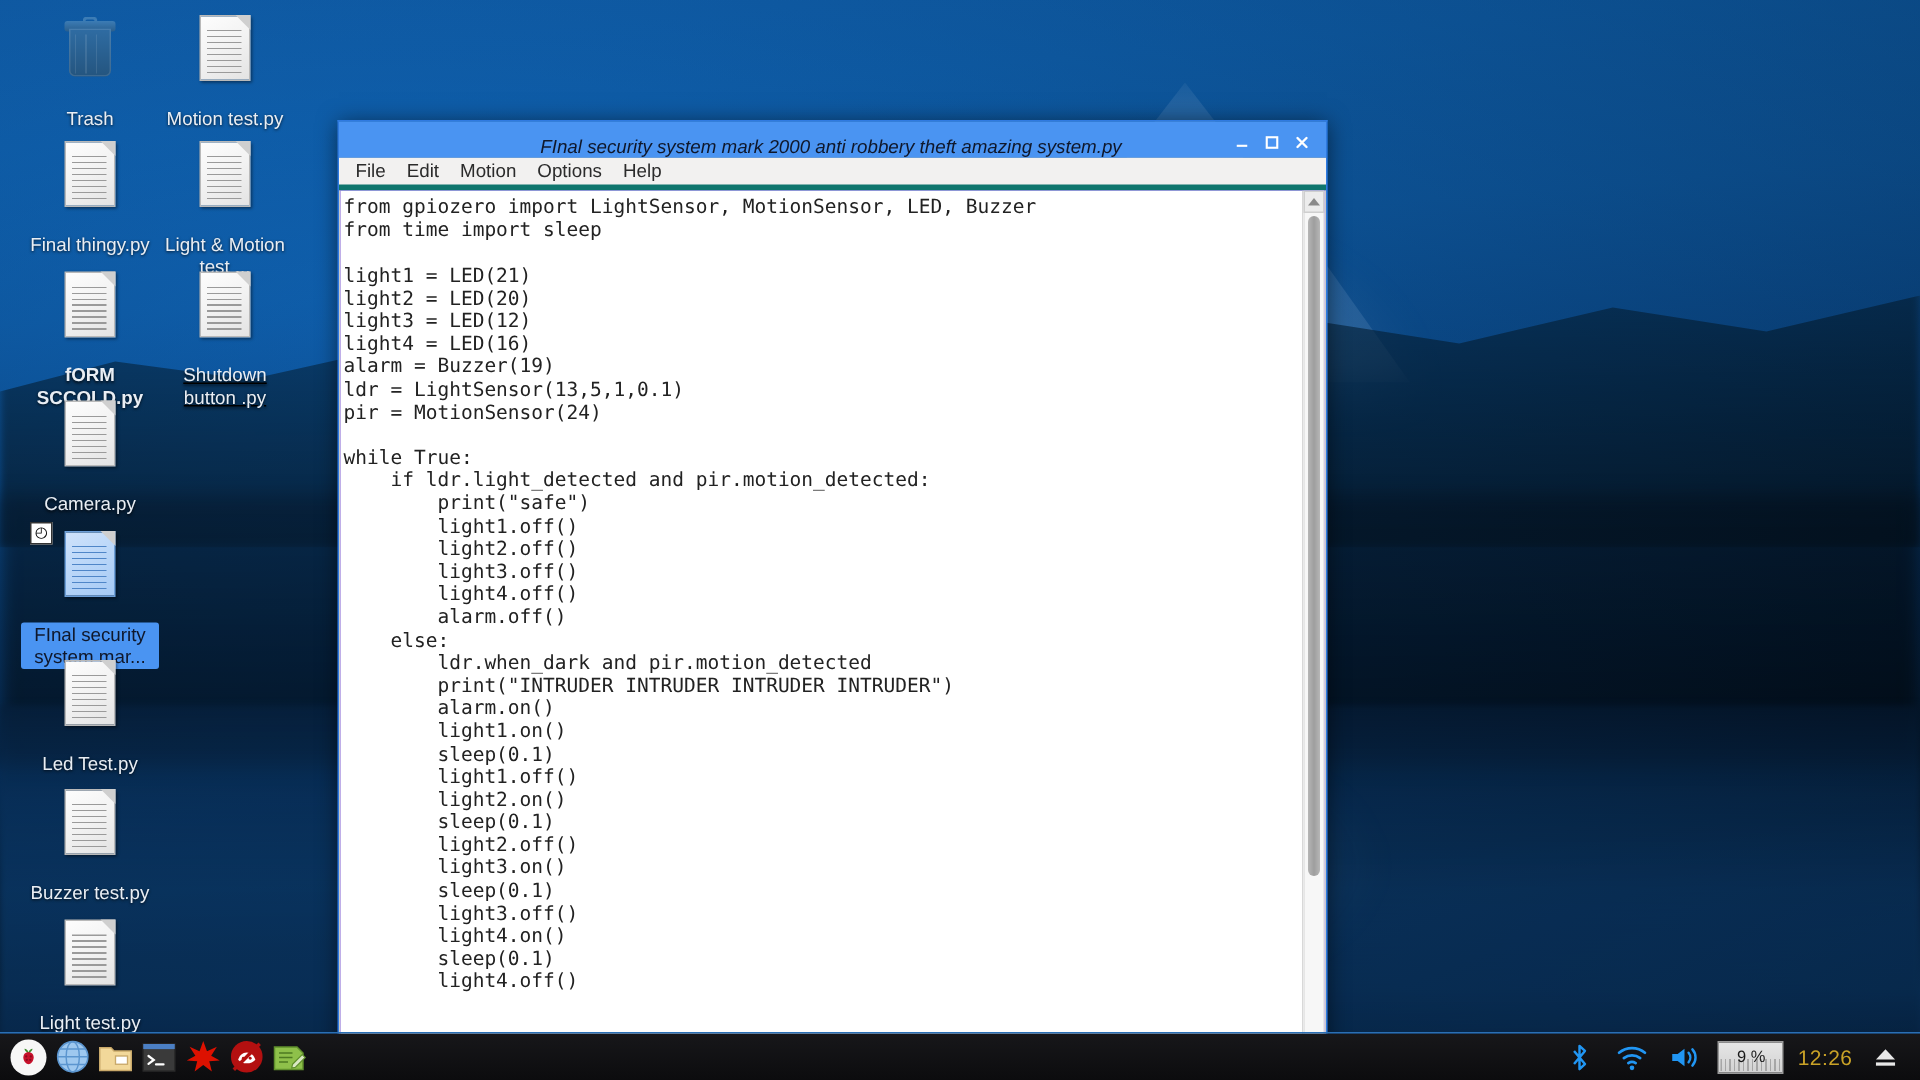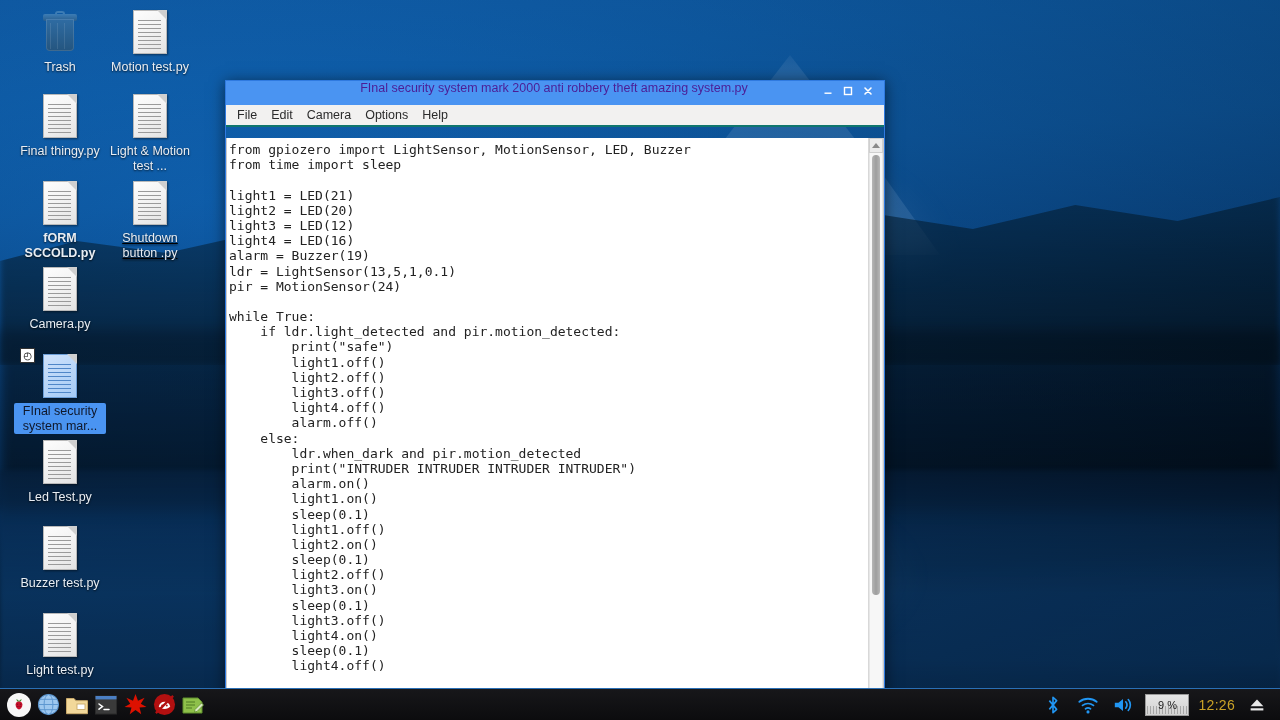--- a/index.html
+++ b/index.html
@@ -65,20 +65,21 @@
     position: absolute; inset: 0;
     background: radial-gradient(ellipse 120% 100% at 20% 30%, rgba(20,100,180,0.25), rgba(0,0,0,0.35) 100%);
   }
 
   
   #icon-layer { position: absolute; left: 0; top: 0; width: 200px; height: 690px; }
   .dicon {
     position: absolute; width: 92px;
     display: flex; flex-direction: column; align-items: center;
     cursor: default;
+    gap: 12px;
   }
   .dicon .glyph { width: 48px; height: 48px; position: relative; }
   .dicon .lbl {
     margin-top: 3px; text-align: center; color: #e9eef4;
     font-size: 12.5px; line-height: 14.5px;
     text-shadow: 0 1px 2px rgba(0,0,0,0.75);
     width: 92px; word-wrap: break-word;
     padding: 1px 2px; border-radius: 2px;
   }
   .dicon.sel .lbl { background: #4a94f2; color: #0f172a; text-shadow: none; }
@@ -129,45 +130,46 @@
   }
 
   
   #idle-window {
     position: absolute; left: 225px; top: 80px; width: 660px; height: 640px;
     display: flex; flex-direction: column;
     box-shadow: 0 2px 14px rgba(0,0,0,0.55);
     border: 1px solid #2f7ae0; border-bottom: none;
   }
   .titlebar {
-    height: 24px; background: #4a94f2; color: #4c1d95;
-    display: flex; align-items: flex-start; position: relative;
+    height: 24px; background: #4a94f2; color: #0f172a;
+    display: flex; align-items: flex-end; position: relative;
     flex: 0 0 24px;
+    font-style: italic;
   }
   .titlebar .ttl {
     flex: 1; text-align: center; font-size: 12.5px; padding-left: 64px;
     white-space: nowrap; overflow: hidden; text-overflow: ellipsis;
   }
   .winbtns { display: flex; align-items: center; gap: 0; padding-right: 6px; }
   .winbtn {
     width: 20px; height: 20px; display: flex; align-items: center; justify-content: center;
     color: #ffffff; font-size: 12px; line-height: 1; cursor: default;
   }
   .winbtn svg { display:block; }
 
   .menubar {
-    height: 22px; background: #f2f1f0; border-bottom: 2px solid #0f766e;
+    height: 22px; background: #f2f1f0; border-bottom: 4px solid #0f766e;
     display: flex; align-items: center; padding-left: 4px;
     flex: 0 0 22px;
   }
   .menuitem {
     font-size: 12.5px; color: #2b2b2b; padding: 2px 7px; cursor: default;
   }
 
-  .editor-wrap { flex: 1; display: flex; background: #8b5cf6; border: 1px solid #c9c9c9; border-top: none; overflow: hidden; margin-top: 11px; }
+  .editor-wrap { flex: 1; display: flex; background: #8b5cf6; border: 1px solid #c9c9c9; border-top: none; overflow: hidden; }
   .code-area {
     flex: 1; background: #ffffff; overflow: hidden;
     padding: 4px 0 0 2px;
   }
   pre.code {
     font-family: "DejaVu Sans Mono", monospace;
     font-size: 13px; line-height: 15.18px;
     color: #222222; white-space: pre; margin: 0;
   }
 
@@ -340,21 +342,21 @@
           <svg width="12" height="12" viewBox="0 0 12 12">
               <path d="M3 3 L9 9 M9 3 L3 9" stroke="#fff" stroke-width="1.6" stroke-linecap="round"></path>
             </svg>
         </div>
       </div>
     </div>
 
     <div class="menubar">
       <div class="menuitem">File</div>
       <div class="menuitem">Edit</div>
-      <div class="menuitem">Camera</div>
+      <div class="menuitem">Motion</div>
       <div class="menuitem">Options</div>
       <div class="menuitem">Help</div>
     </div>
 
     <div class="editor-wrap">
       <div class="code-area">
         <pre class="code">from gpiozero import LightSensor, MotionSensor, LED, Buzzer
 from time import sleep
 
 light1 = LED(21)

